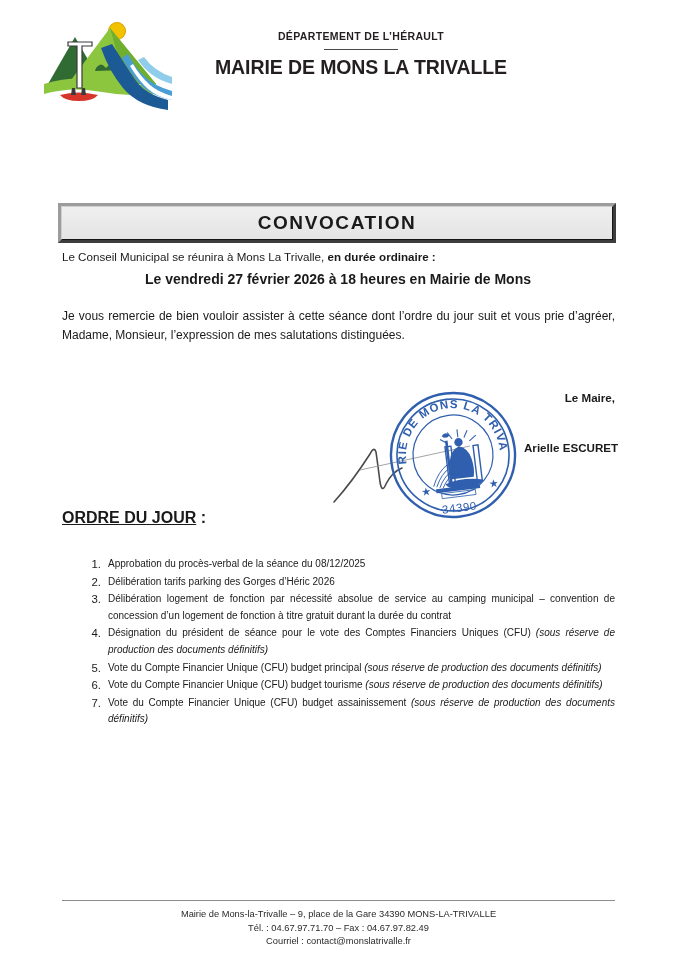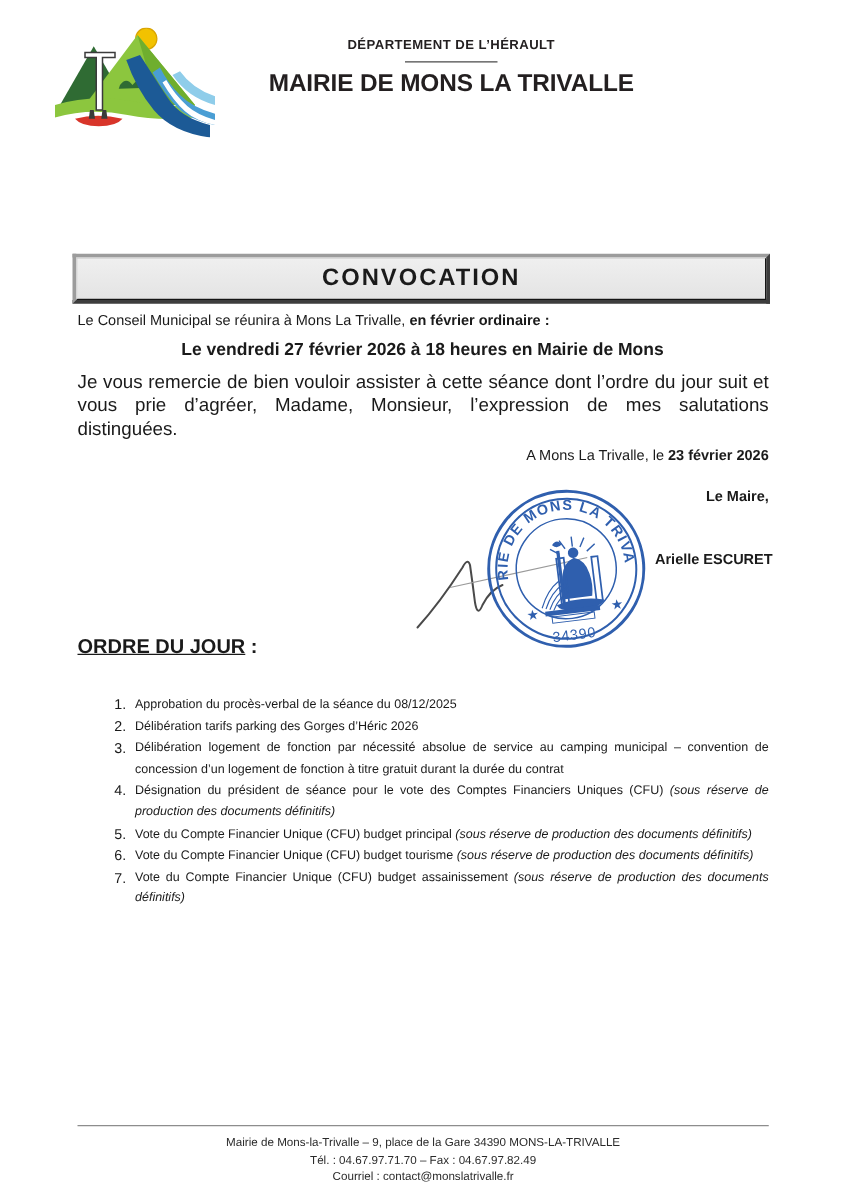--- a/index.html
+++ b/index.html
@@ -116,23 +116,23 @@
     width: 552px;
     text-align: center;
     font-size: 14px;
     font-weight: bold;
     color: #1a1a1a;
   }
 
   .body-par {
     position: absolute;
     left: 62px;
-    top: 296px;
-    width: 553px;
-    font-size: 15px;
+    top: 307px;
+    width: 553px;
+    font-size: 12px;
     line-height: 19px;
     text-align: justify;
     color: #1a1a1a;
   }
 
   .place-date {
     position: absolute;
     left: 62px;
     top: 358px;
     width: 553px;
@@ -289,30 +289,27 @@
     </div>
   </div>
 
   <div class="banner">
     <div class="banner-inner">
       <span class="banner-title">CONVOCATION</span>
     </div>
   </div>
 
   <div class="intro-line">
-    <span>Le Conseil Municipal se réunira à Mons La Trivalle, </span><b>en février ordinaire :</b>
+    <span>Le Conseil Municipal se réunira à Mons La Trivalle, </span><b>en durée ordinaire :</b>
   </div>
 
   <div class="meeting-line">Le vendredi 27 février 2026 à 18 heures en Mairie de Mons</div>
 
   <div class="body-par">Je vous remercie de bien vouloir assister à cette séance dont l’ordre du jour suit et vous prie d’agréer, Madame, Monsieur, l’expression de mes salutations distinguées.</div>
 
-  <div class="place-date">
-    <span>A Mons La Trivalle, le </span><b>23 février 2026</b>
-  </div>
 
   <div class="le-maire">Le Maire,</div>
 
   <div class="signature">
     <svg viewBox="0 0 140 80" width="140" height="80" aria-hidden="true">
       <path d="M4 70 Q22 50 40 22 Q44 14 46 20 Q48 34 50 50 Q52 62 56 52 Q62 40 72 36" fill="none" stroke="#4a4a4a" stroke-width="1.6" stroke-linecap="round"></path>
       <path d="M30 38 L140 14" fill="none" stroke="#9a9a9a" stroke-width="0.9"></path>
     </svg>
   </div>
 

